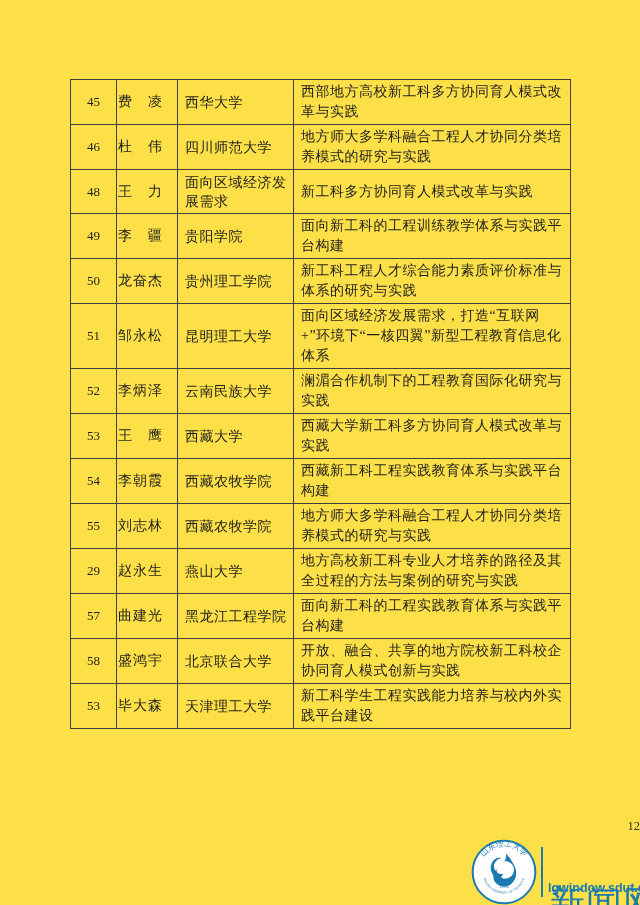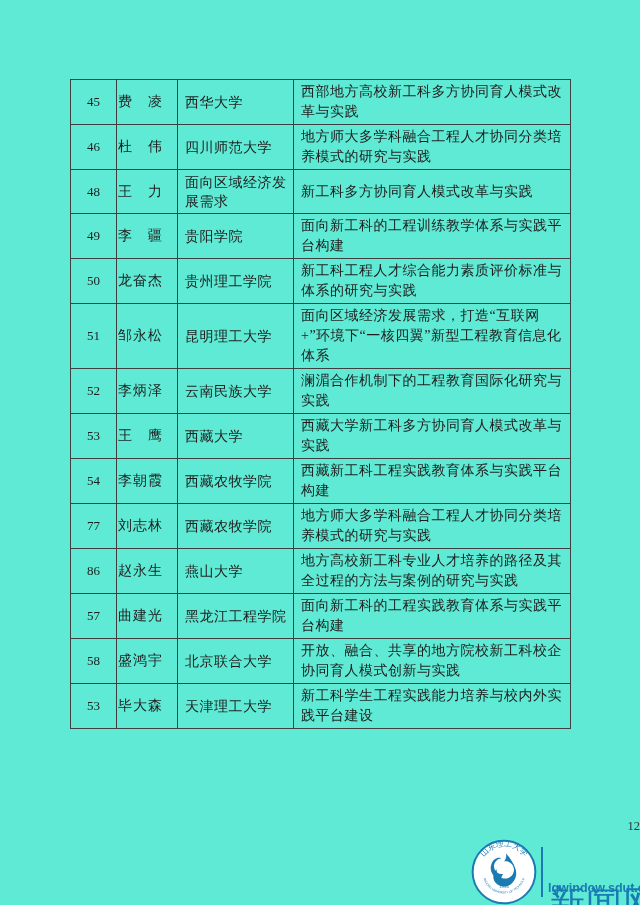--- a/index.html
+++ b/index.html
@@ -1,17 +1,17 @@
 <!DOCTYPE html>
 <html><head>
 <meta charset="utf-8">
 <style>
   html,body{margin:0;padding:0;}
   .page{
-    position:relative;width:640px;height:905px;background:#5eead4;overflow:hidden;
+    position:relative;width:640px;height:905px;background:#fde047;overflow:hidden;
     font-family:"Liberation Serif","DejaVu Serif",serif;
   }
   
   .doc-table{
     position:absolute;left:70px;top:79px;width:500px;
     border-collapse:collapse;table-layout:fixed;
     color:#1e1e1e;
   }
   .doc-table td{
     border:1px solid #3f3f3f;
@@ -105,27 +105,27 @@
         <td class="c-school">西藏大学</td>
         <td class="c-project">西藏大学新工科多方协同育人模式改革与实践</td>
       </tr>
       <tr>
         <td class="c-no">54</td>
         <td class="c-name">李朝霞</td>
         <td class="c-school">西藏农牧学院</td>
         <td class="c-project">西藏新工科工程实践教育体系与实践平台构建</td>
       </tr>
       <tr>
-        <td class="c-no">77</td>
+        <td class="c-no">55</td>
         <td class="c-name">刘志林</td>
         <td class="c-school">西藏农牧学院</td>
         <td class="c-project">地方师大多学科融合工程人才协同分类培养模式的研究与实践</td>
       </tr>
       <tr>
-        <td class="c-no">86</td>
+        <td class="c-no">29</td>
         <td class="c-name">赵永生</td>
         <td class="c-school">燕山大学</td>
         <td class="c-project">地方高校新工科专业人才培养的路径及其全过程的方法与案例的研究与实践</td>
       </tr>
       <tr>
         <td class="c-no">57</td>
         <td class="c-name">曲建光</td>
         <td class="c-school">黑龙江工程学院</td>
         <td class="c-project">面向新工科的工程实践教育体系与实践平台构建</td>
       </tr>

